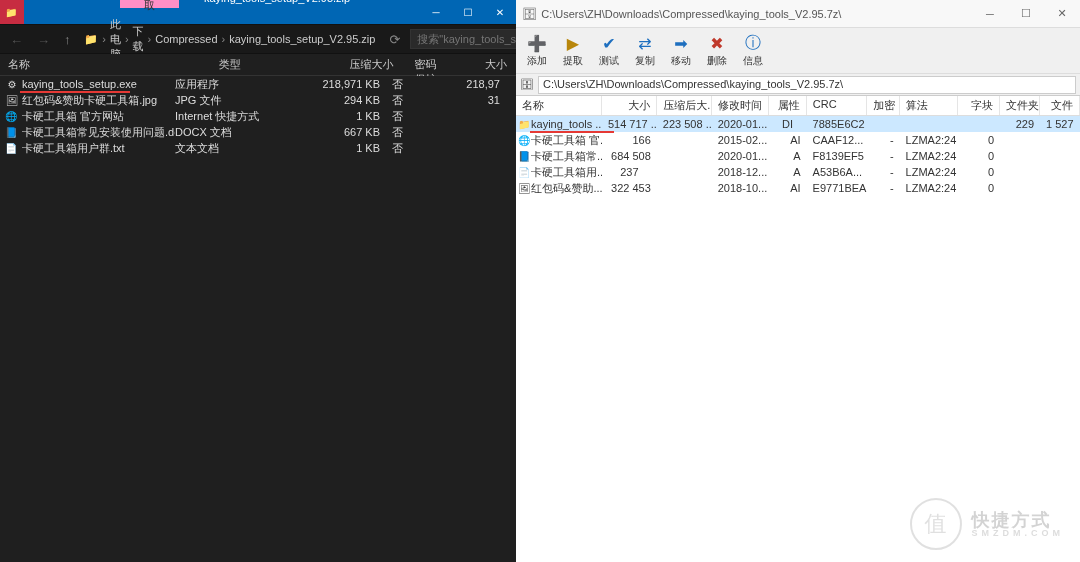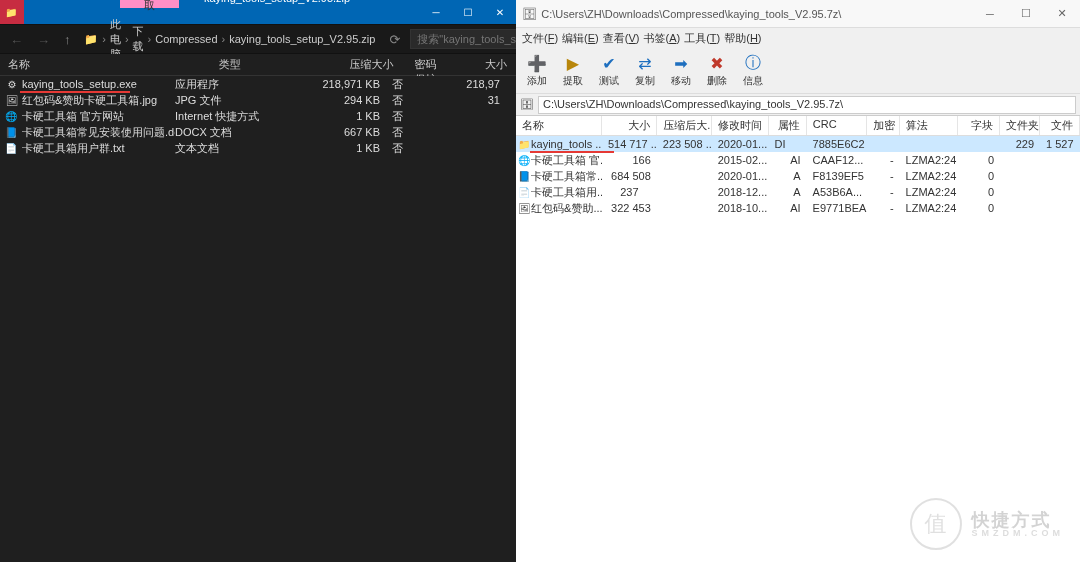--- a/index.html
+++ b/index.html
@@ -181,28 +181,20 @@
 <div class="right-pane">
   <div class="r-title">
     <span class="r-title-icon">🗄</span>
     <span>C:\Users\ZH\Downloads\Compressed\kaying_tools_V2.95.7z\</span>
     <span class="spacer"></span>
     <div class="r-winbtn">─</div>
     <div class="r-winbtn">☐</div>
     <div class="r-winbtn">✕</div>
   </div>
 
-  <div class="r-menu" id="r-menu">
-      <span>文件(<span class="hotkey">F</span>)</span>
-      <span>编辑(<span class="hotkey">E</span>)</span>
-      <span>查看(<span class="hotkey">V</span>)</span>
-      <span>书签(<span class="hotkey">A</span>)</span>
-      <span>工具(<span class="hotkey">T</span>)</span>
-      <span>帮助(<span class="hotkey">H</span>)</span>
-    </div>
 
   <div class="r-toolbar" id="r-toolbar">
       <div class="tool-btn">
         <span class="ticon" style="color:#2e9e3f">➕</span>
         <span>添加</span>
       </div>
       <div class="tool-btn">
         <span class="ticon" style="color:#b8860b">▶</span>
         <span>提取</span>
       </div>
@@ -247,21 +239,21 @@
     <div class="rcol rc-files">文件</div>
   </div>
 
   <div class="r-list" id="right-list">
       <div class="r-row sel">
         <span class="icon">📁</span>
         <span class="rname">kaying_tools ...</span>
         <span class="rcol-v" style="width:58px;text-align:right">514 717 ...</span>
         <span class="rcol-v" style="width:58px;text-align:right">223 508 ...</span>
         <span class="rcol-v" style="width:60px">2020-01...</span>
-        <span class="rcol-v" style="width:40px;text-align:left">DI</span>
+        <span class="rcol-v" style="width:40px;text-align:center">DI</span>
         <span class="rcol-v" style="width:64px">7885E6C2</span>
         <span class="rcol-v" style="width:34px;text-align:right"></span>
         <span class="rcol-v" style="width:62px"></span>
         <span class="rcol-v" style="width:44px;text-align:right"></span>
         <span class="rcol-v" style="width:42px;text-align:right">229</span>
         <span class="rcol-v" style="width:42px;text-align:left">1 527</span>
         <div class="r-underline" style="left: 14px; width: 84px;"></div>
       </div>
       <div class="r-row">
         <span class="icon">🌐</span>

